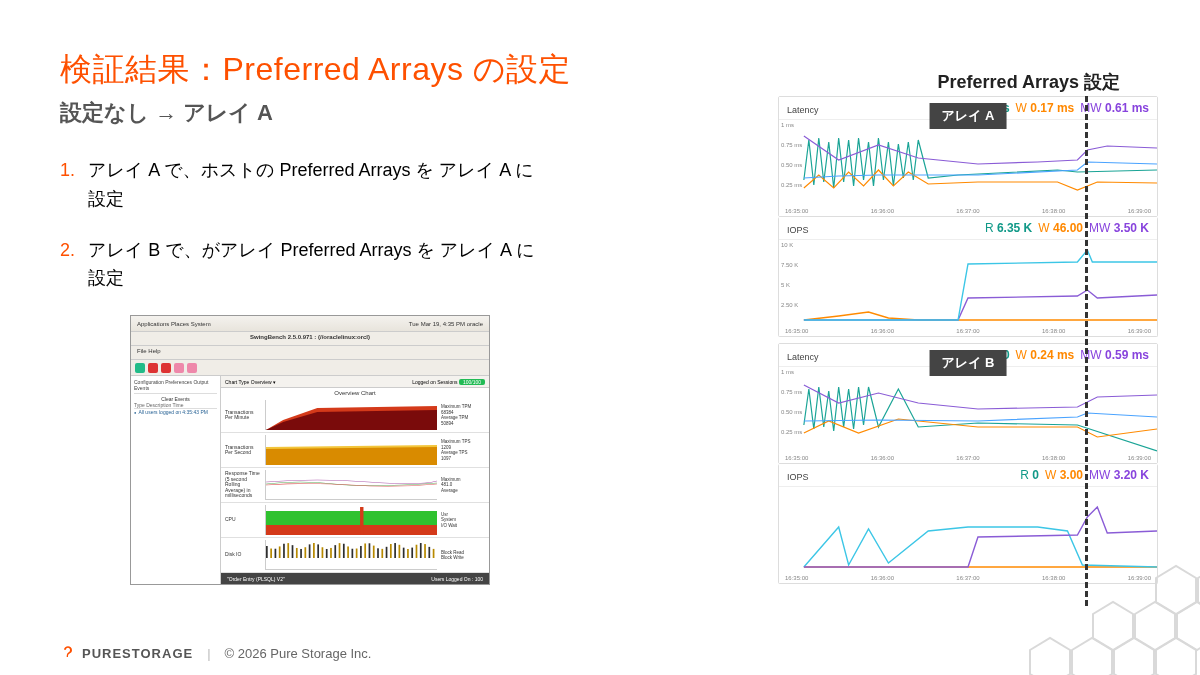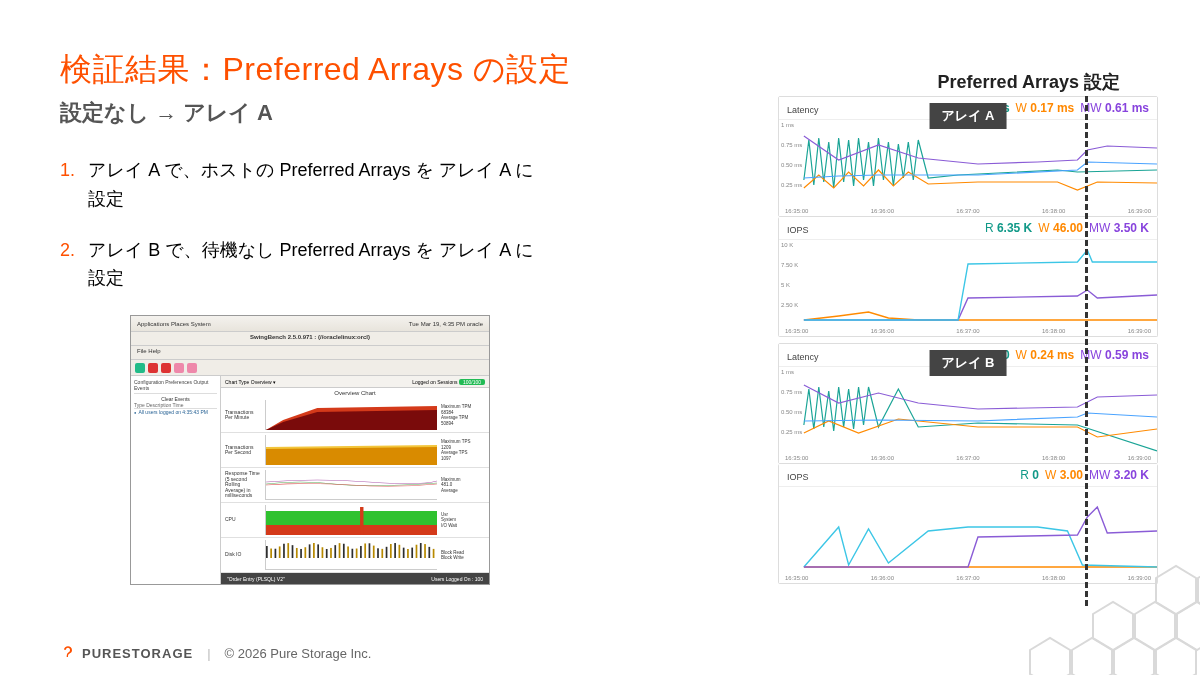--- a/index.html
+++ b/index.html
@@ -258,21 +258,21 @@
 
   <div class="content">
     <div class="left-col">
       <ol class="steps">
         <li>
           <span class="num">1.</span>
           <span>アレイ A で、ホストの Preferred Arrays を アレイ A に設定</span>
         </li>
         <li>
           <span class="num">2.</span>
-          <span>アレイ B で、待機なし Preferred Arrays を アレイ A に設定</span>
+          <span>アレイ B で、がアレイ Preferred Arrays を アレイ A に設定</span>
         </li>
       </ol>
 
       <div class="swingbench">
         <div class="sb-topbar">
           <span>Applications  Places  System</span>
           <span>Tue Mar 19,  4:35 PM    oracle</span>
         </div>
         <div class="sb-menu" style="text-align:center;font-weight:600">SwingBench 2.5.0.971 : (//oraclelinux:orcl)</div>
         <div class="sb-menu">File  Help</div>

